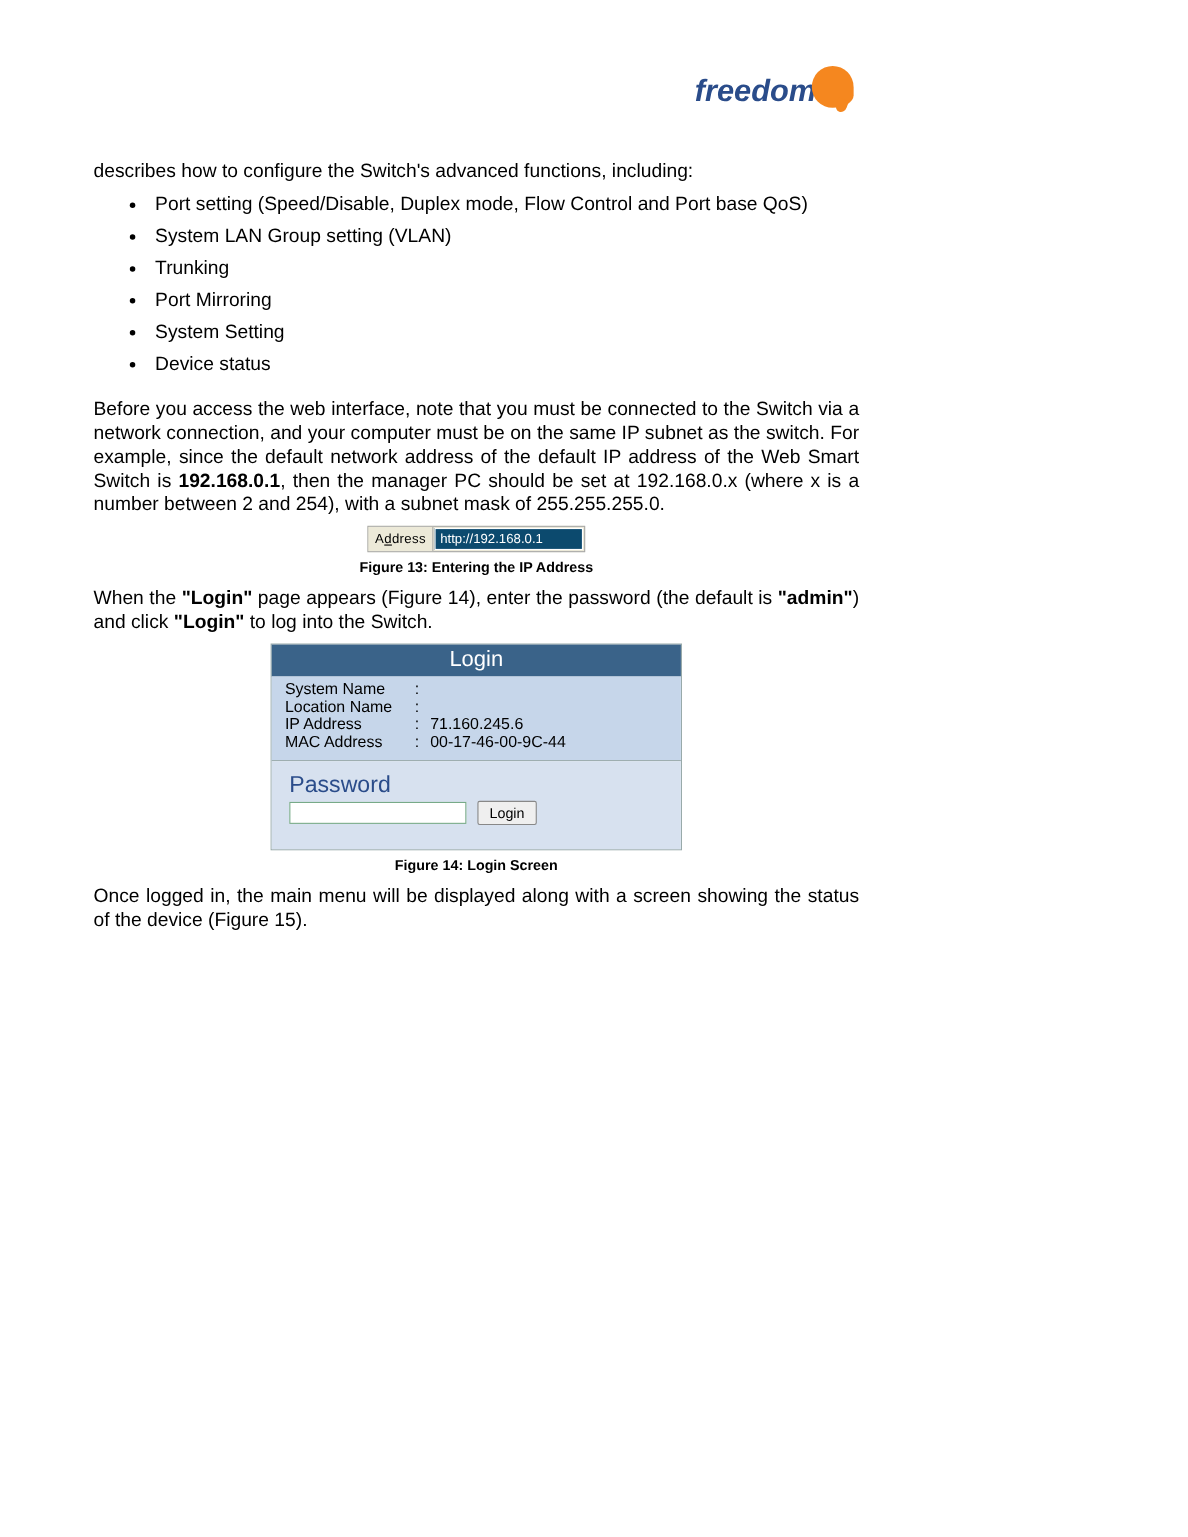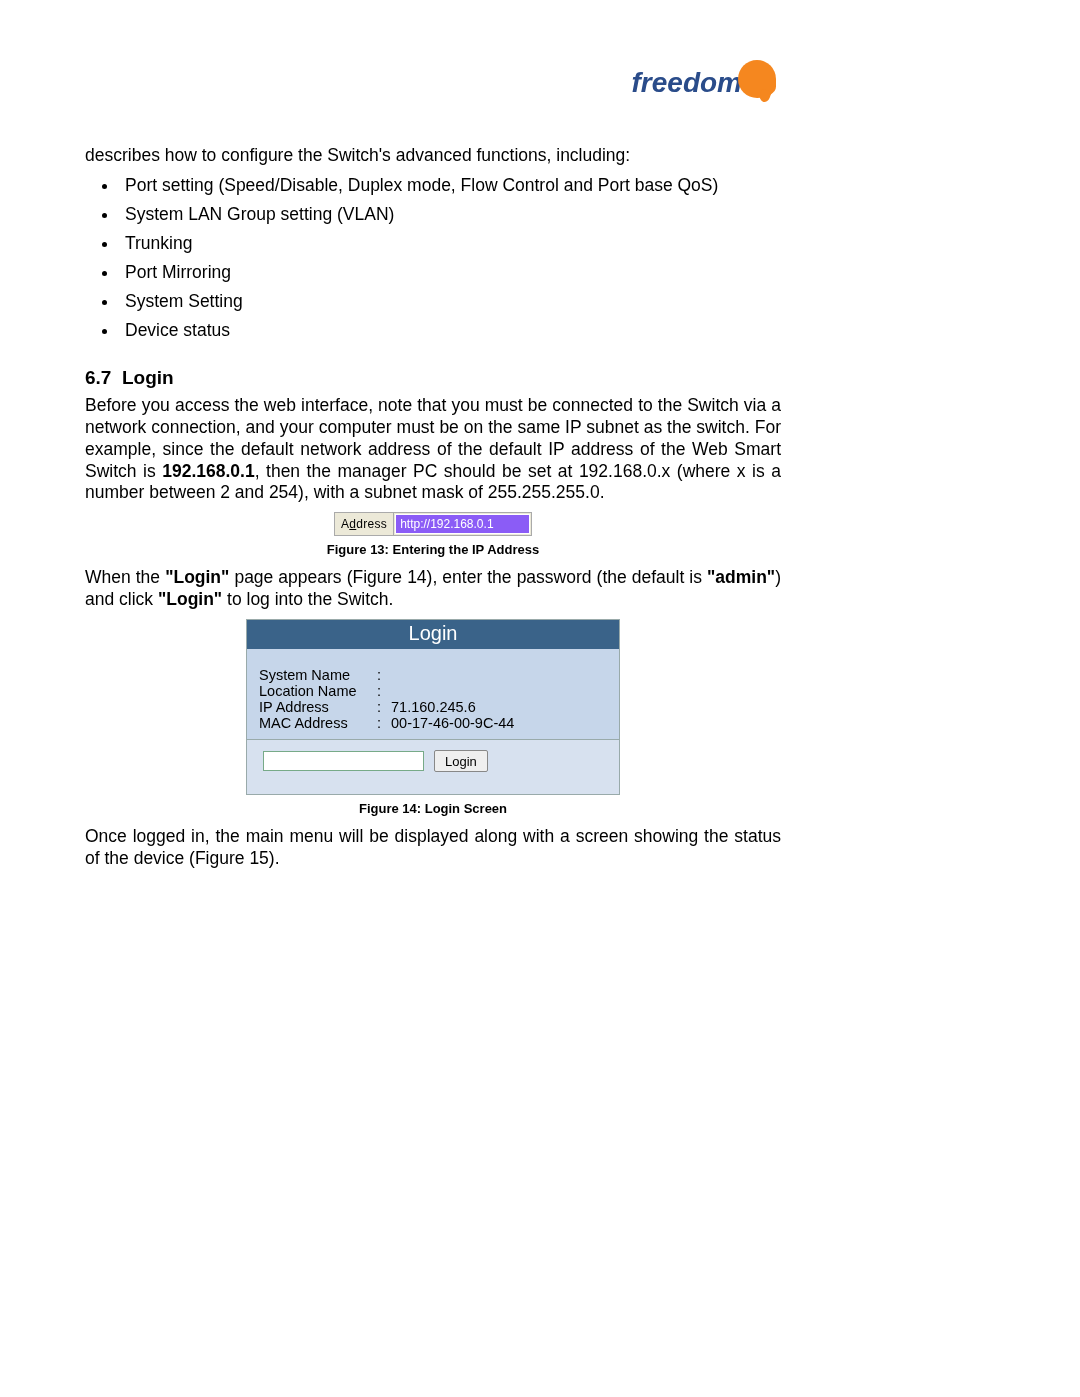--- a/index.html
+++ b/index.html
@@ -50,21 +50,21 @@
   }
   .content {
     margin-top: 85px;
   }
   p { margin: 0 0 6px 0; line-height: 1.25; }
   ul.bullets {
     margin: 6px 0 20px 0;
     padding-left: 34px;
   }
   ul.bullets li {
-    margin: 8px 0;
+    margin: 8px 16px;
     padding-left: 6px;
   }
   h3.section {
     font-size: 19px;
     font-weight: bold;
     margin: 26px 0 6px 0;
   }
   .justify { text-align: justify; }
   ol.steps {
     margin: 6px 0 10px 0;
@@ -100,21 +100,21 @@
     align-items: center;
     background: #ece9d8;
     font-family: Tahoma, Arial, sans-serif;
     letter-spacing: .3px;
   }
   .addr-wrap .label .u { text-decoration: underline; }
   .addr-wrap .field {
     flex: 1;
     height: 18px;
     margin: 1px;
-    background: #8b5cf6;
+    background: #0c4a6e;
     color: #fff;
     font-size: 12px;
     padding: 0 4px;
     display: flex;
     align-items: center;
     font-family: Tahoma, Arial, sans-serif;
     border: 1px solid #fff;
   }
   
   .login-box {
@@ -127,21 +127,21 @@
   .login-title {
     background: #3a6389;
     color: #fff;
     text-align: center;
     font-size: 20px;
     padding: 2px 0 4px 0;
     font-family: Tahoma, Verdana, sans-serif;
   }
   .login-info {
     background: #c6d6ea;
-    padding: 18px 12px 8px 12px;
+    padding: 4px 12px 8px 12px;
     border-bottom: 1px solid #9aa;
     font-size: 14.5px;
   }
   .login-info .row { display: flex; }
   .login-info .k { width: 118px; }
   .login-info .sep { width: 10px; }
   .login-pw {
     background: #d7e1ef;
     padding: 10px 10px 22px 10px;
   }
@@ -190,23 +190,20 @@
 
     <ul class="bullets">
       <li>Port setting (Speed/Disable, Duplex mode, Flow Control and Port base QoS)</li>
       <li>System LAN Group setting (VLAN)</li>
       <li>Trunking</li>
       <li>Port Mirroring</li>
       <li>System Setting</li>
       <li>Device status</li>
     </ul>
 
-    <h3 class="section">
-      <span>6.7</span>&nbsp;&nbsp;<span>Login</span>
-    </h3>
 
     <p class="justify">
       <span>Before you access the web interface, note that you must be connected to the Switch via a network connection, and your computer must be on the same IP subnet as the switch.  For example, since the default network address of the default IP address of the Web Smart Switch is </span><b>192.168.0.1</b><span>, then the manager PC should be set at 192.168.0.x (where x is a number between 2 and 254), with a subnet mask of 255.255.255.0.</span>
     </p>
 
 
     <div class="addr-wrap">
       <div class="label">
           <span>A</span>
           <span class="u">d</span>
@@ -240,20 +237,21 @@
             <span>71.160.245.6</span>
           </div>
         <div class="row">
             <span class="k">MAC Address</span>
             <span class="sep">:</span>
             <span>&nbsp;</span>
             <span>00-17-46-00-9C-44</span>
           </div>
       </div>
       <div class="login-pw">
+        <div class="pw-label">Password</div>
         <div class="pw-row">
           <input type="password" style="">
           <button>Login</button>
         </div>
       </div>
     </div>
     <div class="fig-caption">Figure 14: Login Screen</div>
 
     <p class="justify">Once logged in, the main menu will be displayed along with a screen showing the status of the device (Figure 15).</p>
 

